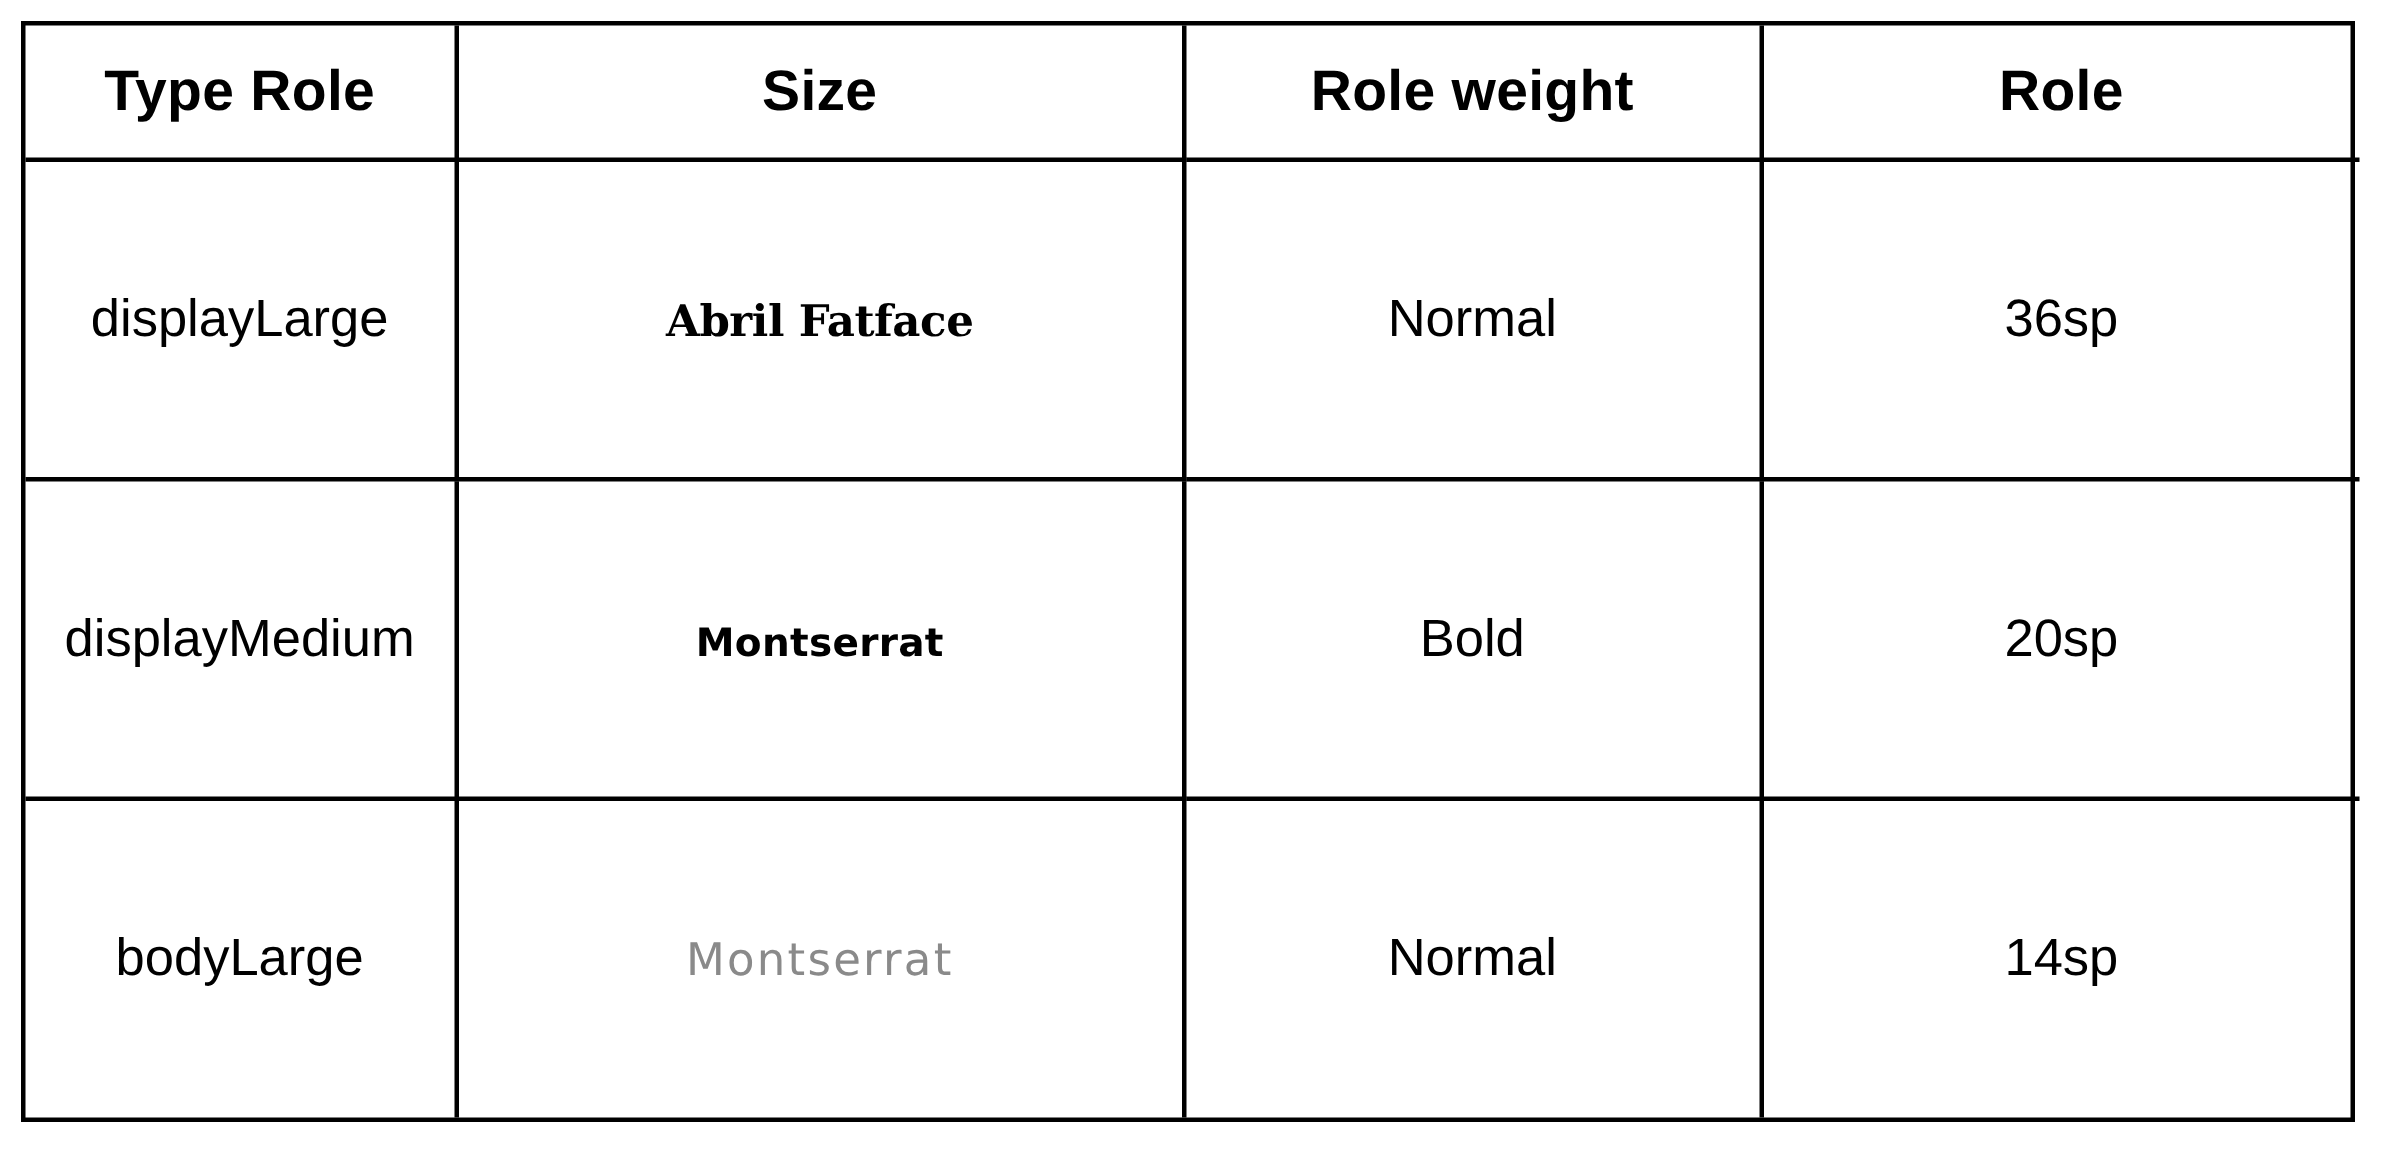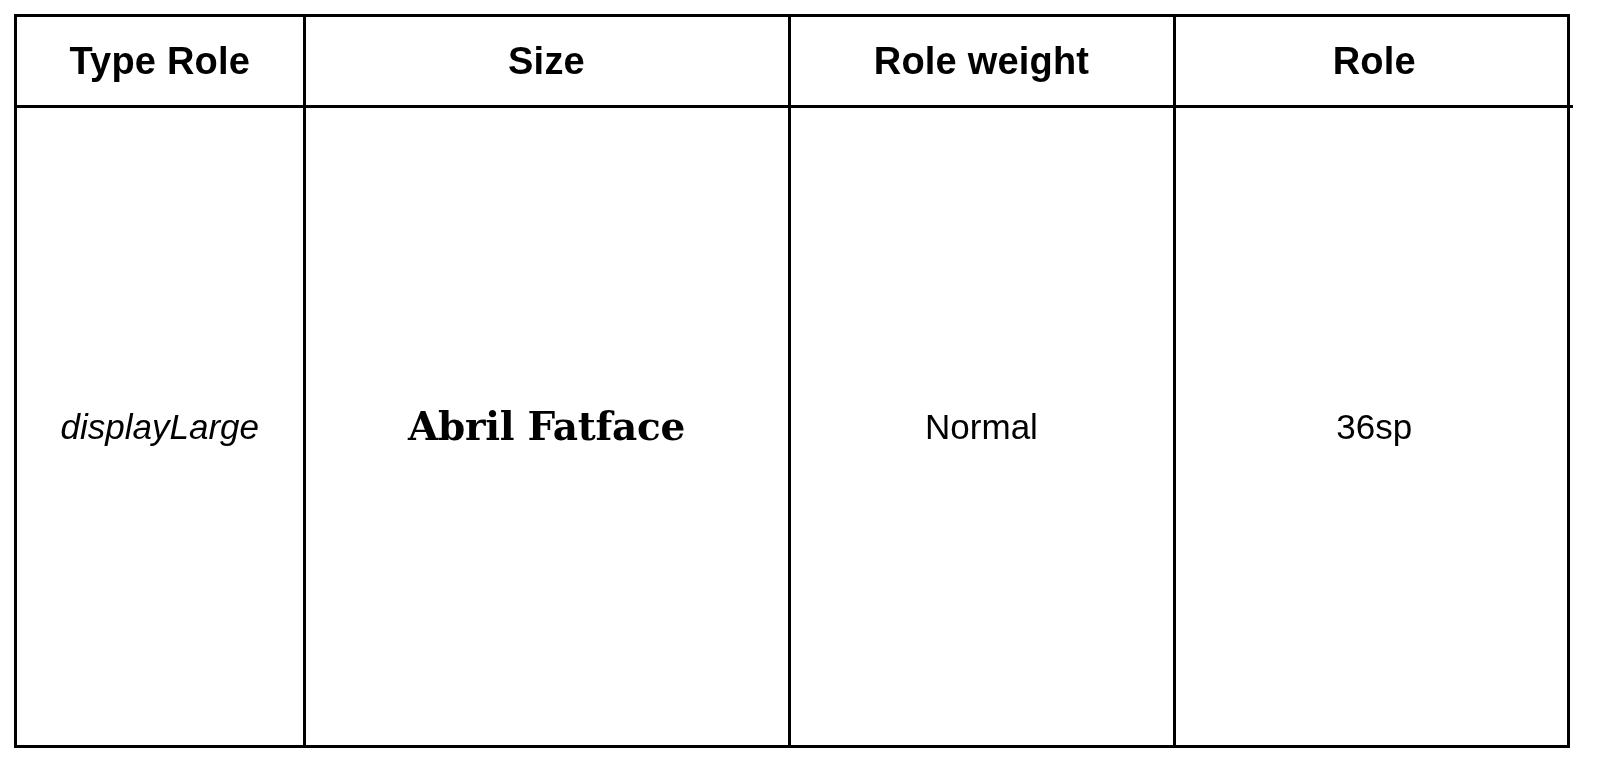--- a/index.html
+++ b/index.html
@@ -71,31 +71,30 @@
   }
   tbody tr {
     height: 158px;
   }
   tbody td {
     font-size: 35px;
     font-weight: normal;
   }
   td.role-cell {
     font-size: 35px;
-    font-style: italic;
   }
   
   .sample {
     display: inline-block;
     line-height: 1.1;
   }
   .sample-abril {
     font-family: "DejaVu Serif", serif;
     font-weight: bold;
-    font-size: 39px;
+    font-size: 29px;
     letter-spacing: -0.3px;
   }
   .sample-montserrat-bold {
     font-family: "DejaVu Sans", sans-serif;
     font-weight: bold;
     font-size: 26px;
     letter-spacing: 0.2px;
   }
   .sample-montserrat-bold.small {
     font-size: 25px;
@@ -130,16 +129,32 @@
       </thead>
       <tbody>
         <tr>
           <td class="role-cell">displayLarge</td>
           <td>
             <span class="sample sample-abril">Abril Fatface</span>
           </td>
           <td>Normal</td>
           <td>36sp</td>
         </tr>
+        <tr>
+          <td class="role-cell">displayMedium</td>
+          <td>
+            <span class="sample sample-montserrat-bold">Montserrat</span>
+          </td>
+          <td>Bold</td>
+          <td>20sp</td>
+        </tr>
+        <tr>
+          <td class="role-cell">bodyLarge</td>
+          <td>
+            <span class="sample sample-montserrat-light">Montserrat</span>
+          </td>
+          <td>Normal</td>
+          <td>14sp</td>
+        </tr>
       </tbody>
     </table>
   </div>
 </div>
 
 </body></html>

